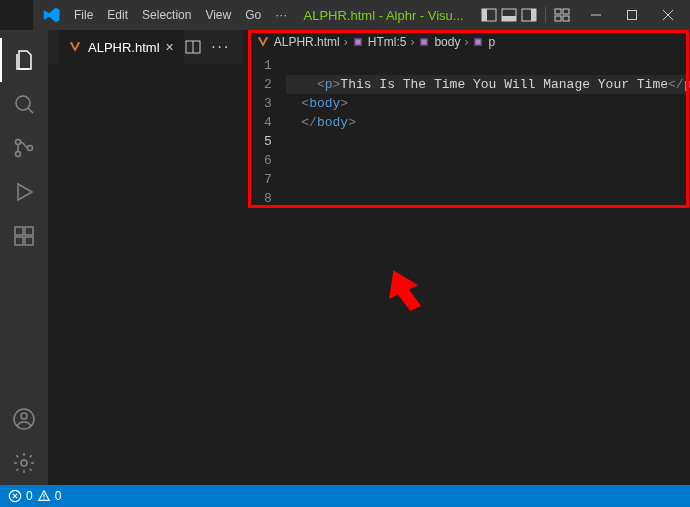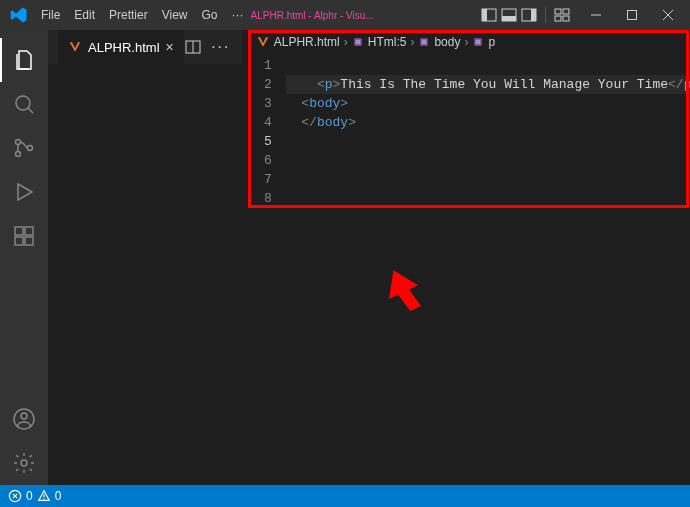--- a/index.html
+++ b/index.html
@@ -1,21 +1,21 @@
 <!DOCTYPE html>
 <html><head>
 <meta charset="utf-8">
 <style>
 * { margin: 0; padding: 0; box-sizing: border-box; }
 body { font-family: "Segoe UI", sans-serif; background: #000; width: 690px; height: 507px; overflow: hidden; color: #ccc; }
 .window { width: 690px; height: 507px; background: #1e1e1e; display: flex; flex-direction: column; }
-.titlebar { height: 30px; background: #323233; display: flex; align-items: center; padding: 0 4px; font-size: 12px; color: #ccc; }
+.titlebar { height: 30px; background: #323233; display: flex; align-items: center; padding: 0 4px; font-size: 12px; color: #ccc; margin-left: 33px; }
 .titlebar .logo { width: 18px; height: 18px; margin: 0 6px; }
 .titlebar .menu-item { padding: 0 7px; cursor: pointer; }
-.titlebar .title { flex: 1; font-size: 10px; color: #ec4899; overflow: hidden; white-space: nowrap; }
+.titlebar .title { flex: 1; text-align: center; font-size: 13px; color: #84cc16; overflow: hidden; white-space: nowrap; }
 .titlebar .layout-icons { display: flex; gap: 4px; margin: 0 8px; }
 .titlebar .layout-icons svg, .titlebar .win-controls svg { display:block; }
 .titlebar .win-controls { display: flex; }
 .titlebar .win-btn { width: 36px; height: 30px; display:flex; align-items:center; justify-content:center; }
 .main { flex: 1; display: flex; overflow: hidden; }
 .activitybar { width: 48px; background: #333333; display: flex; flex-direction: column; align-items: center; padding-top: 8px; }
 .activitybar .act-item { width: 48px; height: 44px; display:flex; align-items:center; justify-content:center; color: #858585; }
 .activitybar .act-item.active { color: #fff; border-left: 2px solid #fff; }
 .activitybar .spacer { flex: 1; }
 .editor-area { flex: 1; display: flex; flex-direction: row; background: #1e1e1e; position: relative; }
@@ -51,21 +51,21 @@
 <body>
 
 <div class="window">
 
   <div class="titlebar">
     <svg class="logo" viewBox="0 0 24 24" fill="#0098ff">
         <path d="M17 2l5 3v14l-5 3-9-8-5 4-2-1V7l2-1 5 4 9-8z"></path>
       </svg>
     <div class="menu-item">File</div>
     <div class="menu-item">Edit</div>
-    <div class="menu-item">Prettier</div>
+    <div class="menu-item">Selection</div>
     <div class="menu-item">View</div>
     <div class="menu-item">Go</div>
     <div class="menu-item">···</div>
     <div class="title">ALPHR.html - Alphr - Visu...</div>
     <div class="layout-icons">
       <svg width="16" height="16">
           <rect x="1" y="2" width="14" height="12" fill="none" stroke="#ccc"></rect>
           <rect x="1" y="2" width="5" height="12" fill="#ccc"></rect>
         </svg>
       <svg width="16" height="16">

